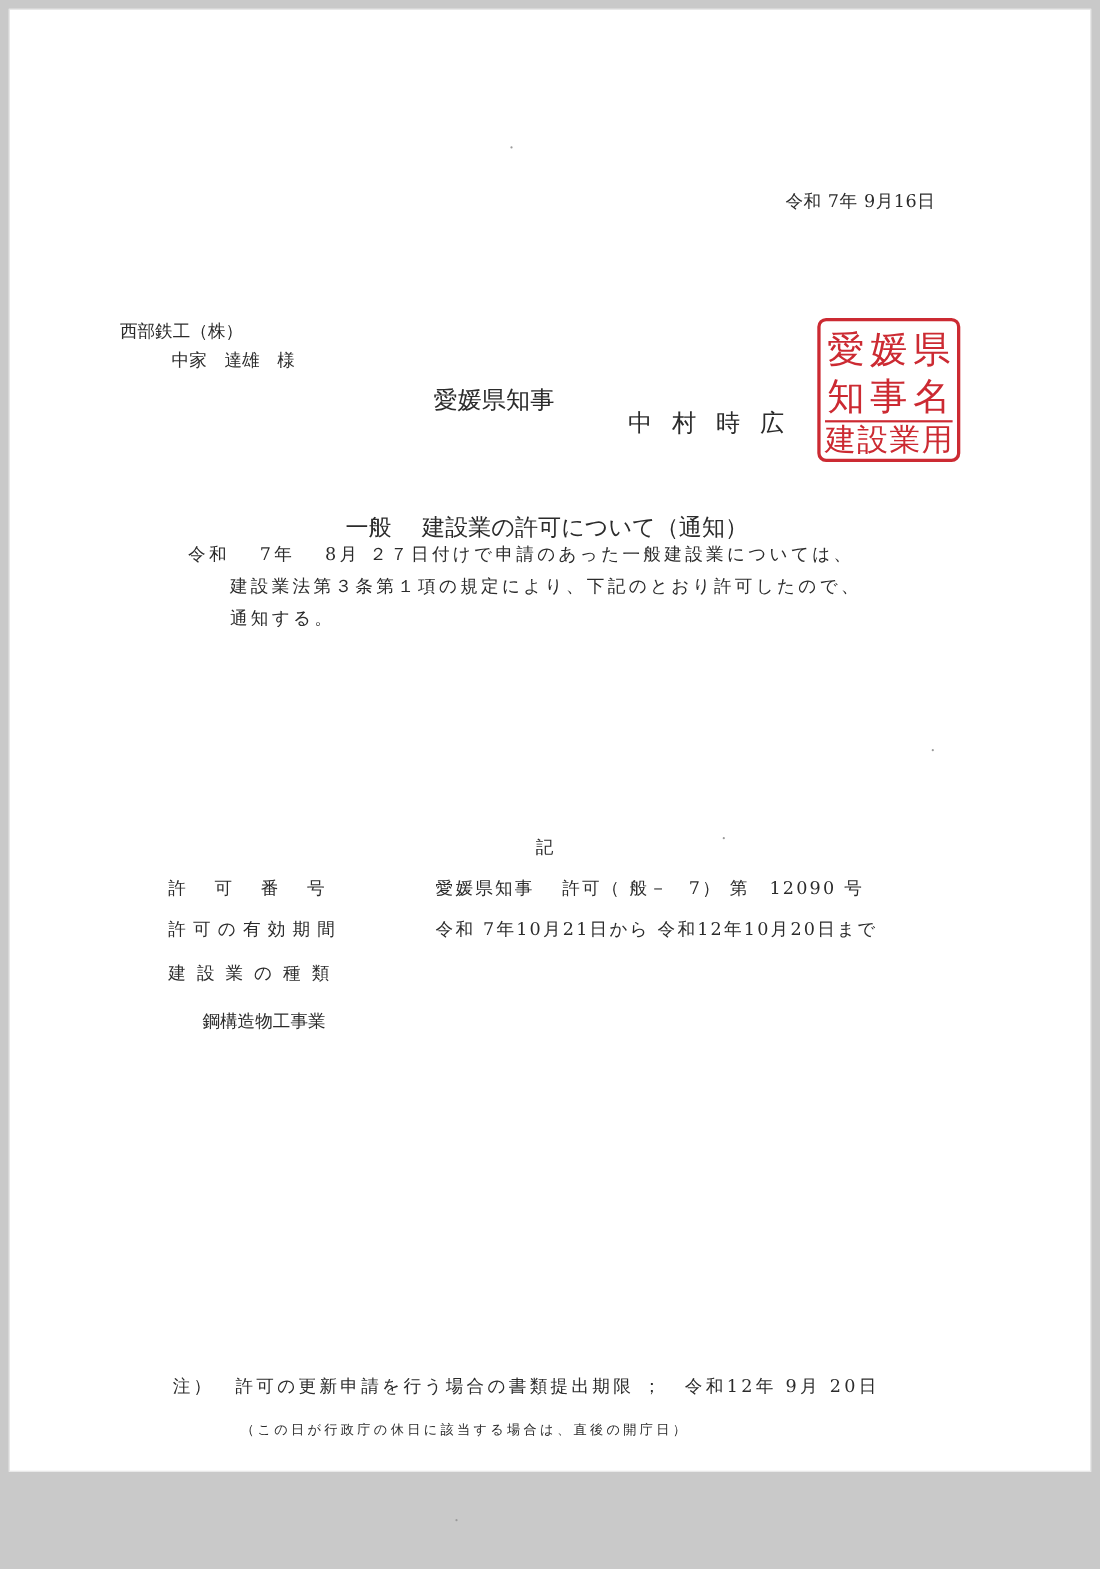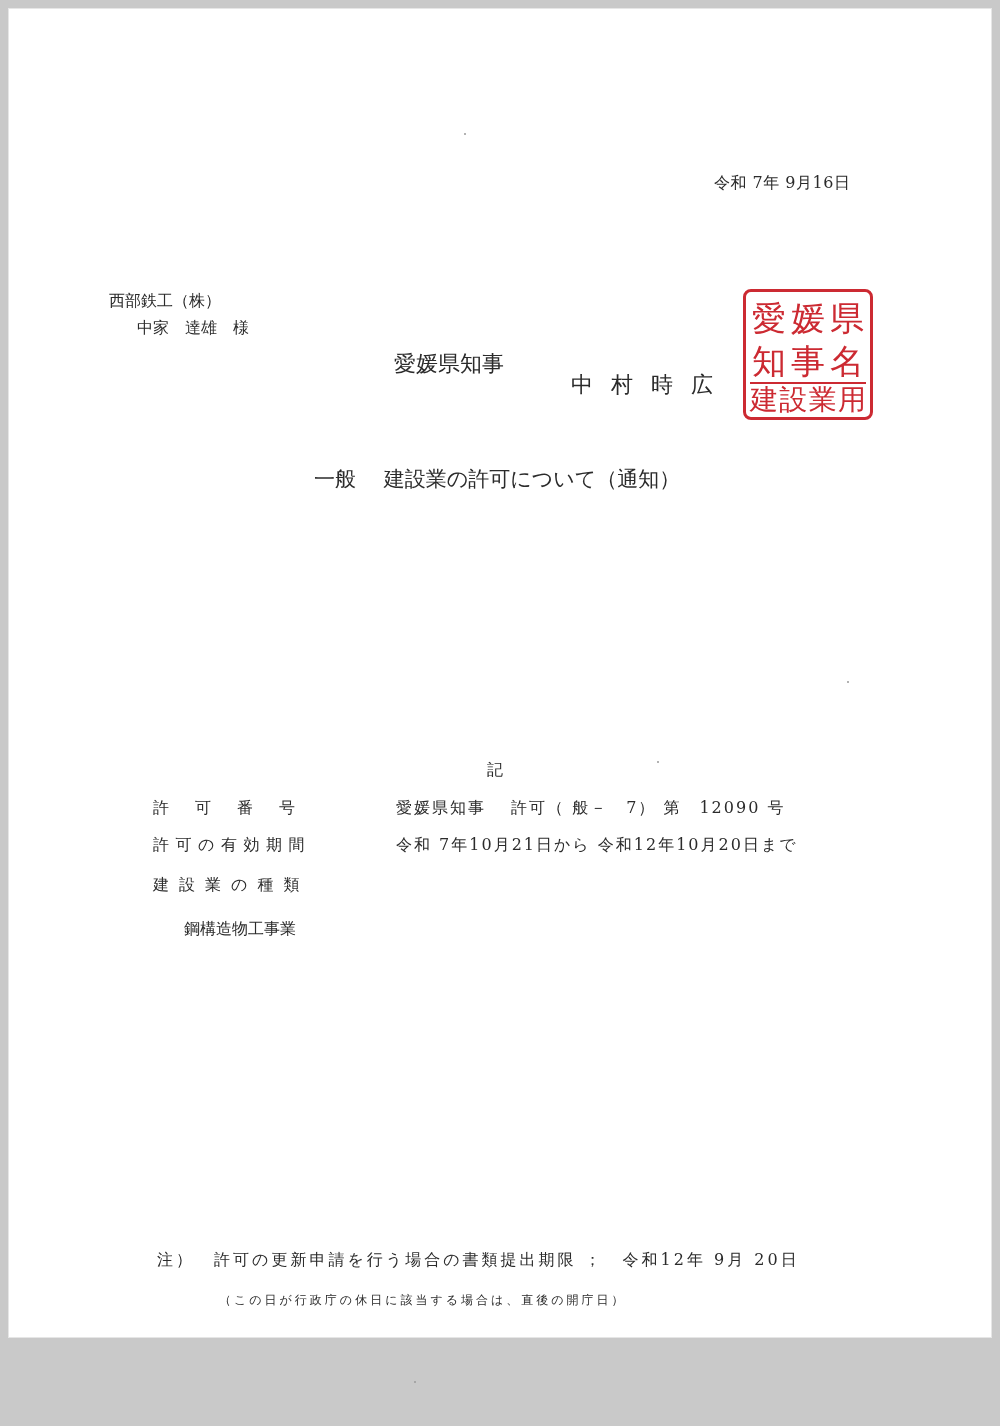--- a/index.html
+++ b/index.html
@@ -15,21 +15,21 @@
       position: absolute;
       left: 8px; top: 8px;
       width: 984px; height: 1330px;
       background: #ffffff;
       border: 1px solid #e6e6e6;
       box-sizing: border-box;
     }
     .abs { position: absolute; white-space: nowrap; }
     .date { left: 705px; top: 164px; font-size: 16px; letter-spacing: 0.5px; }
     .company { left: 100px; top: 250px; font-size: 16px; margin-top: 32px; }
-    .recipient { left: 128px; top: 309px; font-size: 16px; word-spacing: 10px; }
+    .recipient { left: 147px; top: 309px; font-size: 16px; word-spacing: 10px; }
     .issuer-org { left: 385px; top: 340px; font-size: 22px; }
     .issuer-name { left: 562px; top: 340px; font-size: 22px; letter-spacing: 18px; margin-top: 21px; }
     .title { left: 305px; top: 420px; font-size: 21px; margin-top: 36px; }
     .body-text { left: 162px; top: 480px; font-size: 16px; letter-spacing: 3px; line-height: 29px; }
     .body-text .indent { padding-left: 38px; display: block; }
     .ki { left: 478px; top: 751px; font-size: 16px; }
     .row-label { left: 144px; font-size: 16px; }
     .row-value { left: 387px; font-size: 16px; }
     .r1 { top: 789px; } .r2 { top: 826px; } .r3 { top: 866px; }
     .label-spaced { letter-spacing: 26px; }
@@ -98,20 +98,25 @@
     <div class="seal-lower">
       <span>建</span>
       <span>設</span>
       <span>業</span>
       <span>用</span>
     </div>
   </div>
 
   <div class="abs title">一般　 建設業の許可について（通知）</div>
 
+  <div class="abs body-text">
+    <span>令和　 7年　 8月 ２７日付けで申請のあった一般建設業については、</span>
+    <span class="indent">建設業法第３条第１項の規定により、下記のとおり許可したので、</span>
+    <span class="indent">通知する。</span>
+  </div>
 
   <div class="abs ki">記</div>
 
   <div class="abs row-label r1 label-spaced">許可番号</div>
   <div class="abs row-value r1 val-spaced">愛媛県知事　 許可（ 般－　7） 第　12090 号</div>
 
   <div class="abs row-label r2 label-mid">許可の有効期間</div>
   <div class="abs row-value r2 val-spaced">令和 7年10月21日から 令和12年10月20日まで</div>
 
   <div class="abs row-label r3 label-mid2">建設業の種類</div>

